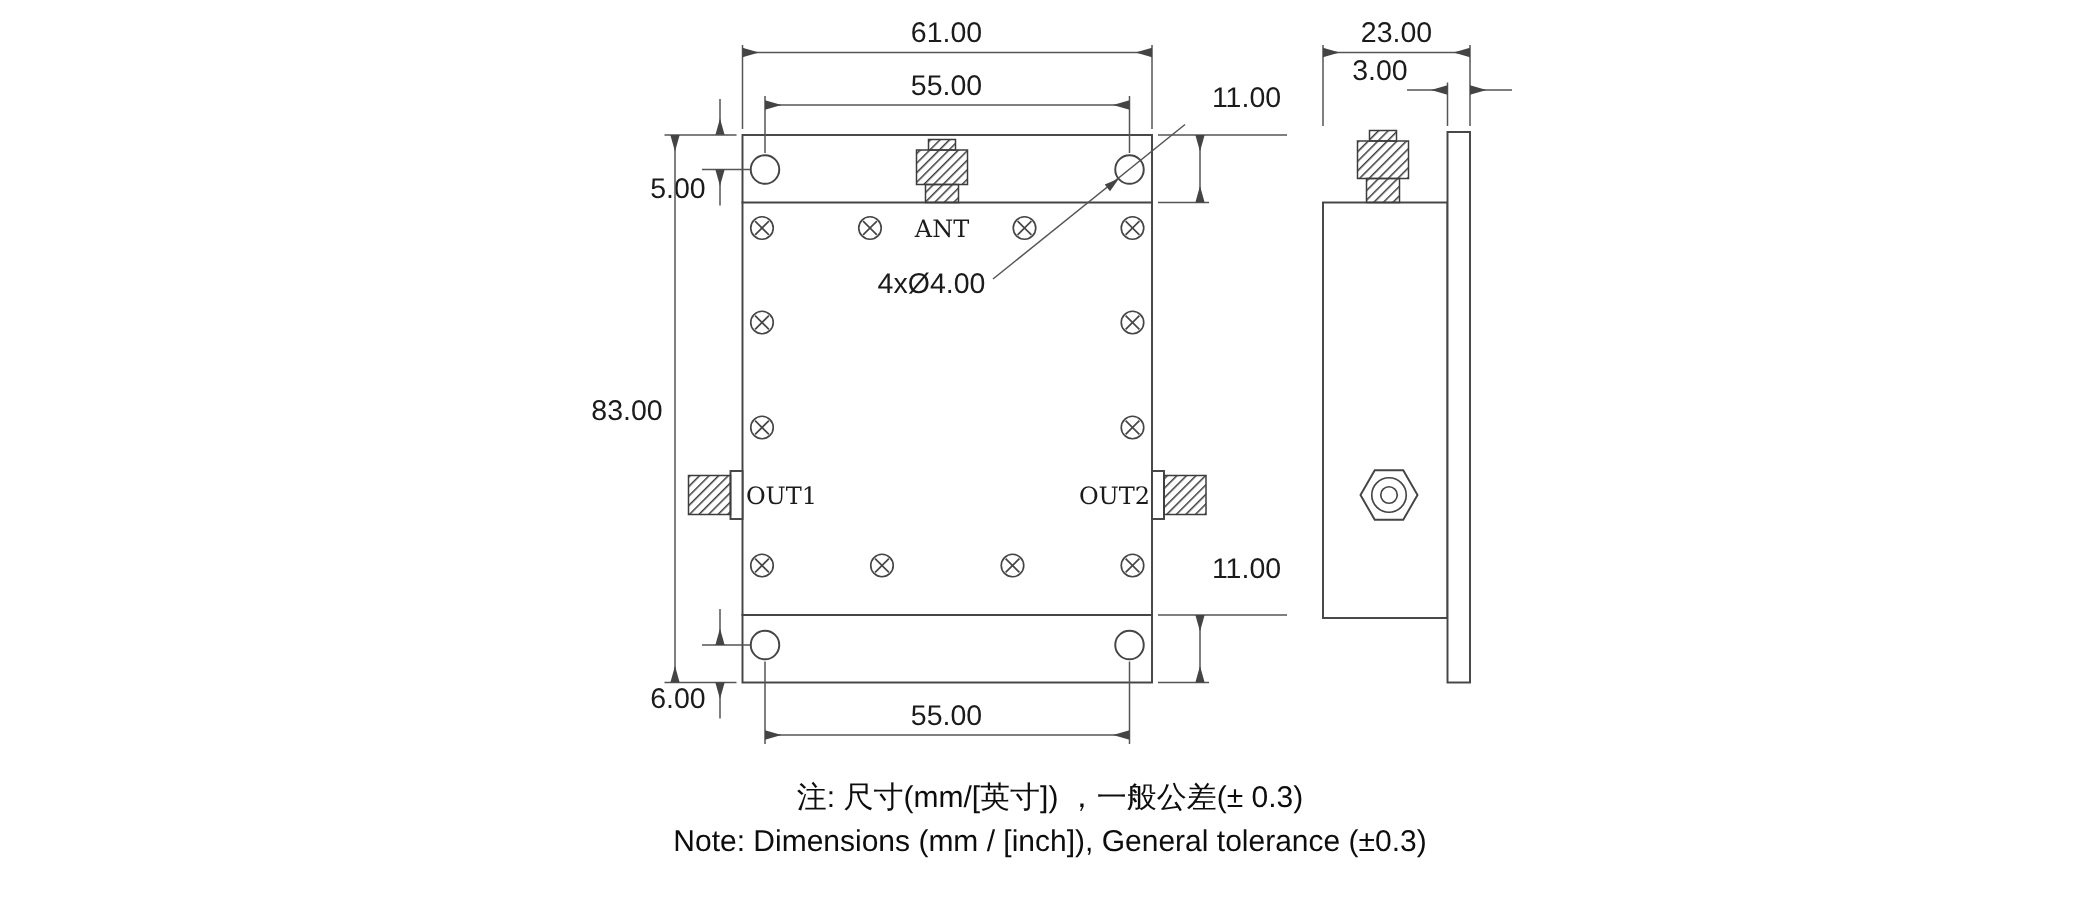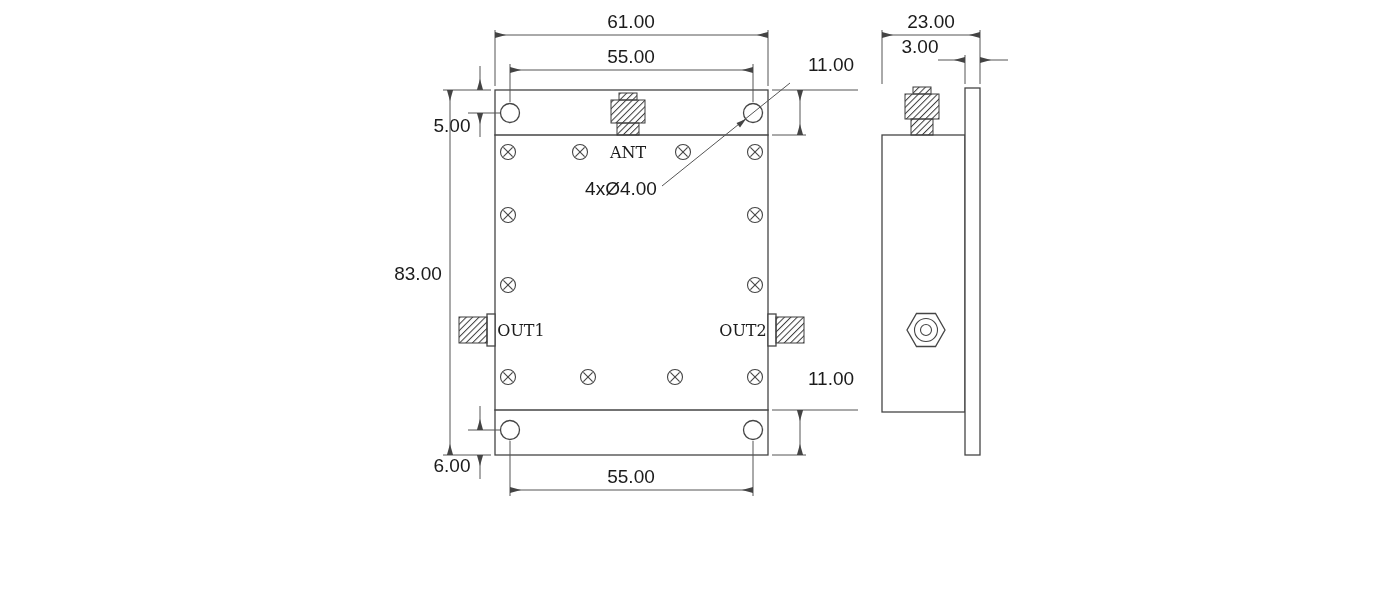--- a/index.html
+++ b/index.html
@@ -148,14 +148,18 @@
     <line x1="882" y1="35" x2="980" y2="35" class="dim" marker-start="url(#arr)" marker-end="url(#arr)"></line>
     <text x="931" y="28" class="dim-text">23.00</text>
 
     <line x1="965" y1="84" x2="965" y2="55" class="dim"></line>
     <line x1="938" y1="60" x2="965" y2="60" class="dim" marker-end="url(#arr)"></line>
     <line x1="1008" y1="60" x2="980" y2="60" class="dim" marker-end="url(#arr)"></line>
     <text x="920" y="53" class="dim-text">3.00</text>
   </g>
 </svg>
 
+  <div class="notes">
+    <div class="line">注: 尺寸(mm/[英寸]) ，一般公差(± 0.3)</div>
+    <div class="line">Note: Dimensions (mm / [inch]), General tolerance (±0.3)</div>
+  </div>
 
 </div>
 
 </body></html>

